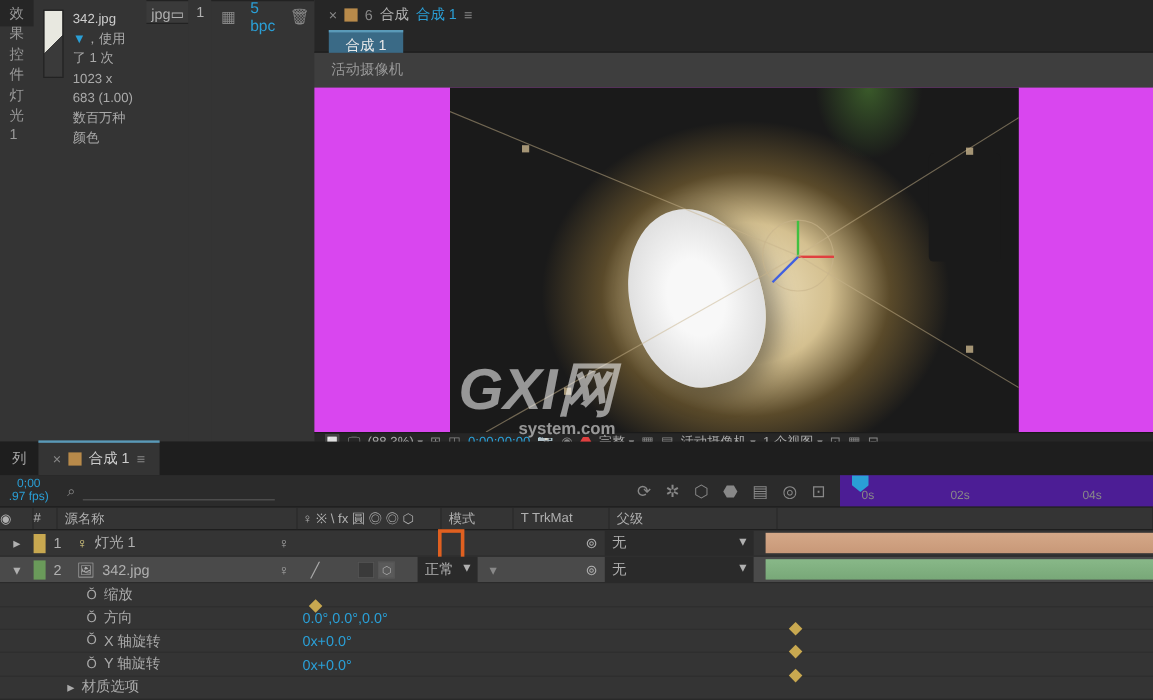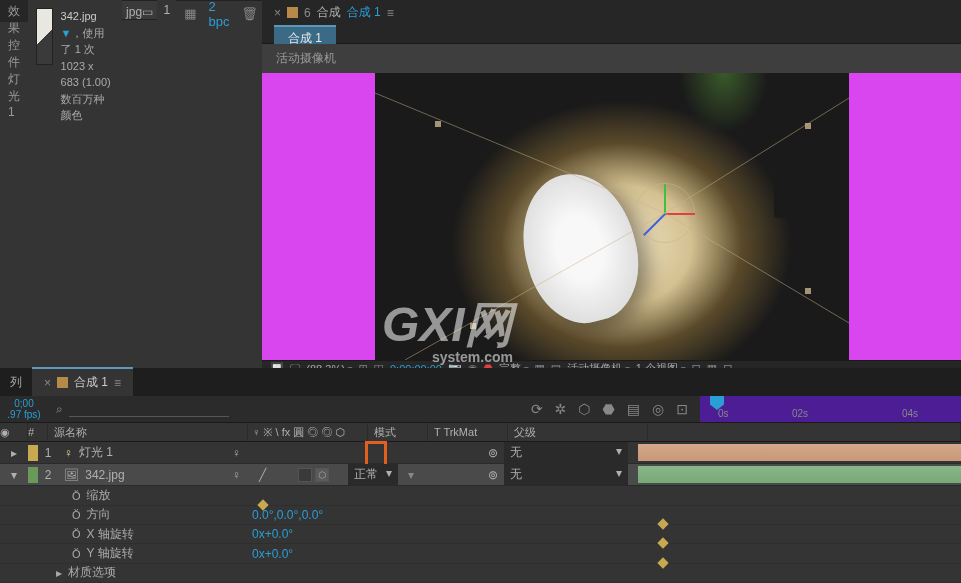--- a/index.html
+++ b/index.html
@@ -122,21 +122,21 @@
     </div>
     <div style="height:50px"></div>
     <div class="proj-list-head">
       <span class="jpg">jpg</span>
       <span>▭</span>
     </div>
     <div class="proj-row">1</div>
     <div class="proj-spacer"></div>
     <div class="proj-footer">
       <span class="ico">▦</span>
-      <span class="ico" style="color:#2a9fd6">2 bpc</span>
+      <span class="ico" style="color:#2a9fd6">5 bpc</span>
       <span class="ico">🗑</span>
     </div>
   </div>
 
   <div class="right-panel">
     <div class="comp-tabs">
       <div class="comp-head">
         <span style="color:#888">×</span>
         <span class="ci"></span>
         <span style="color:#888">6</span>

